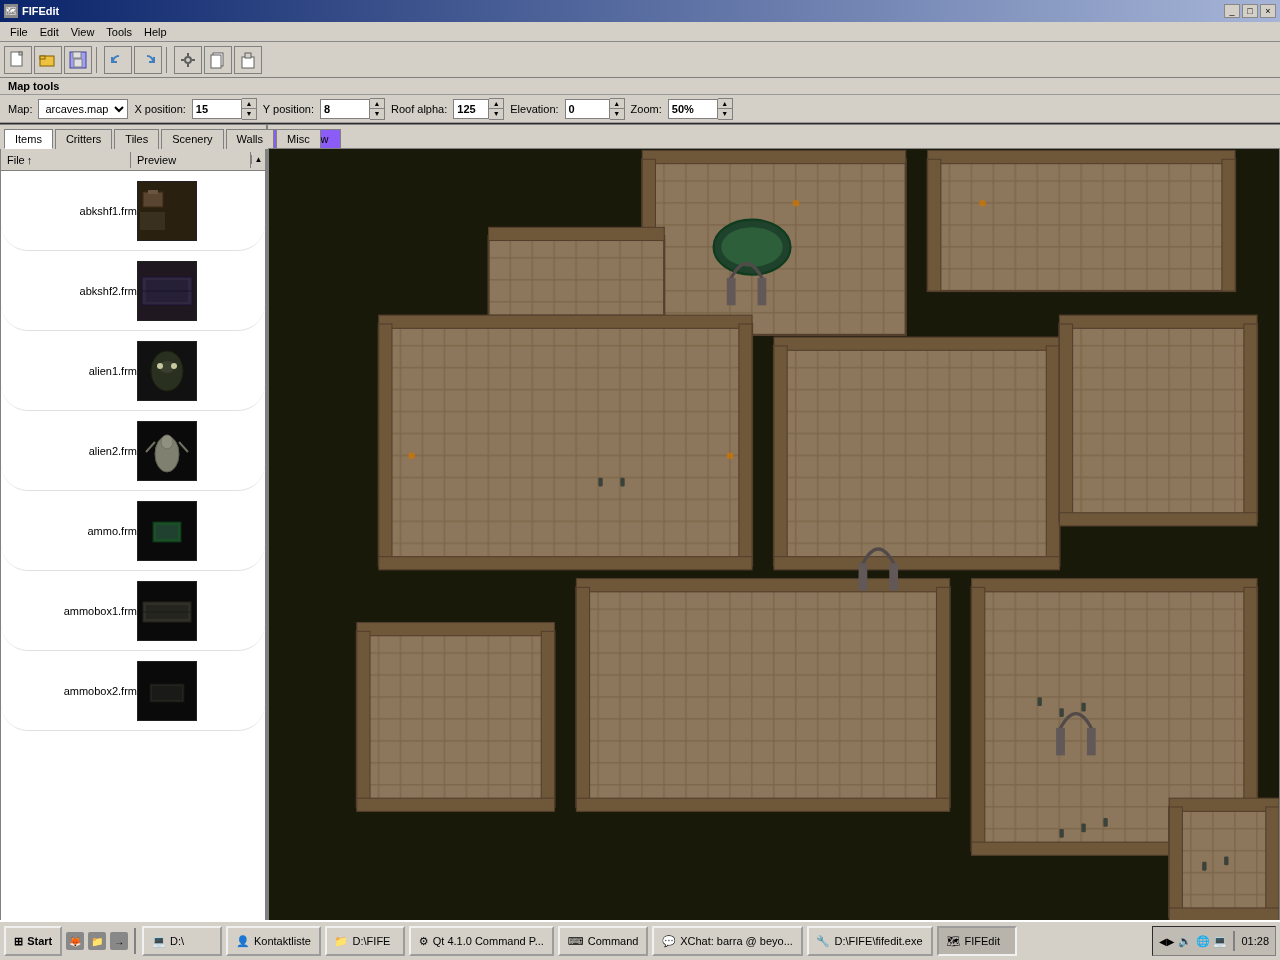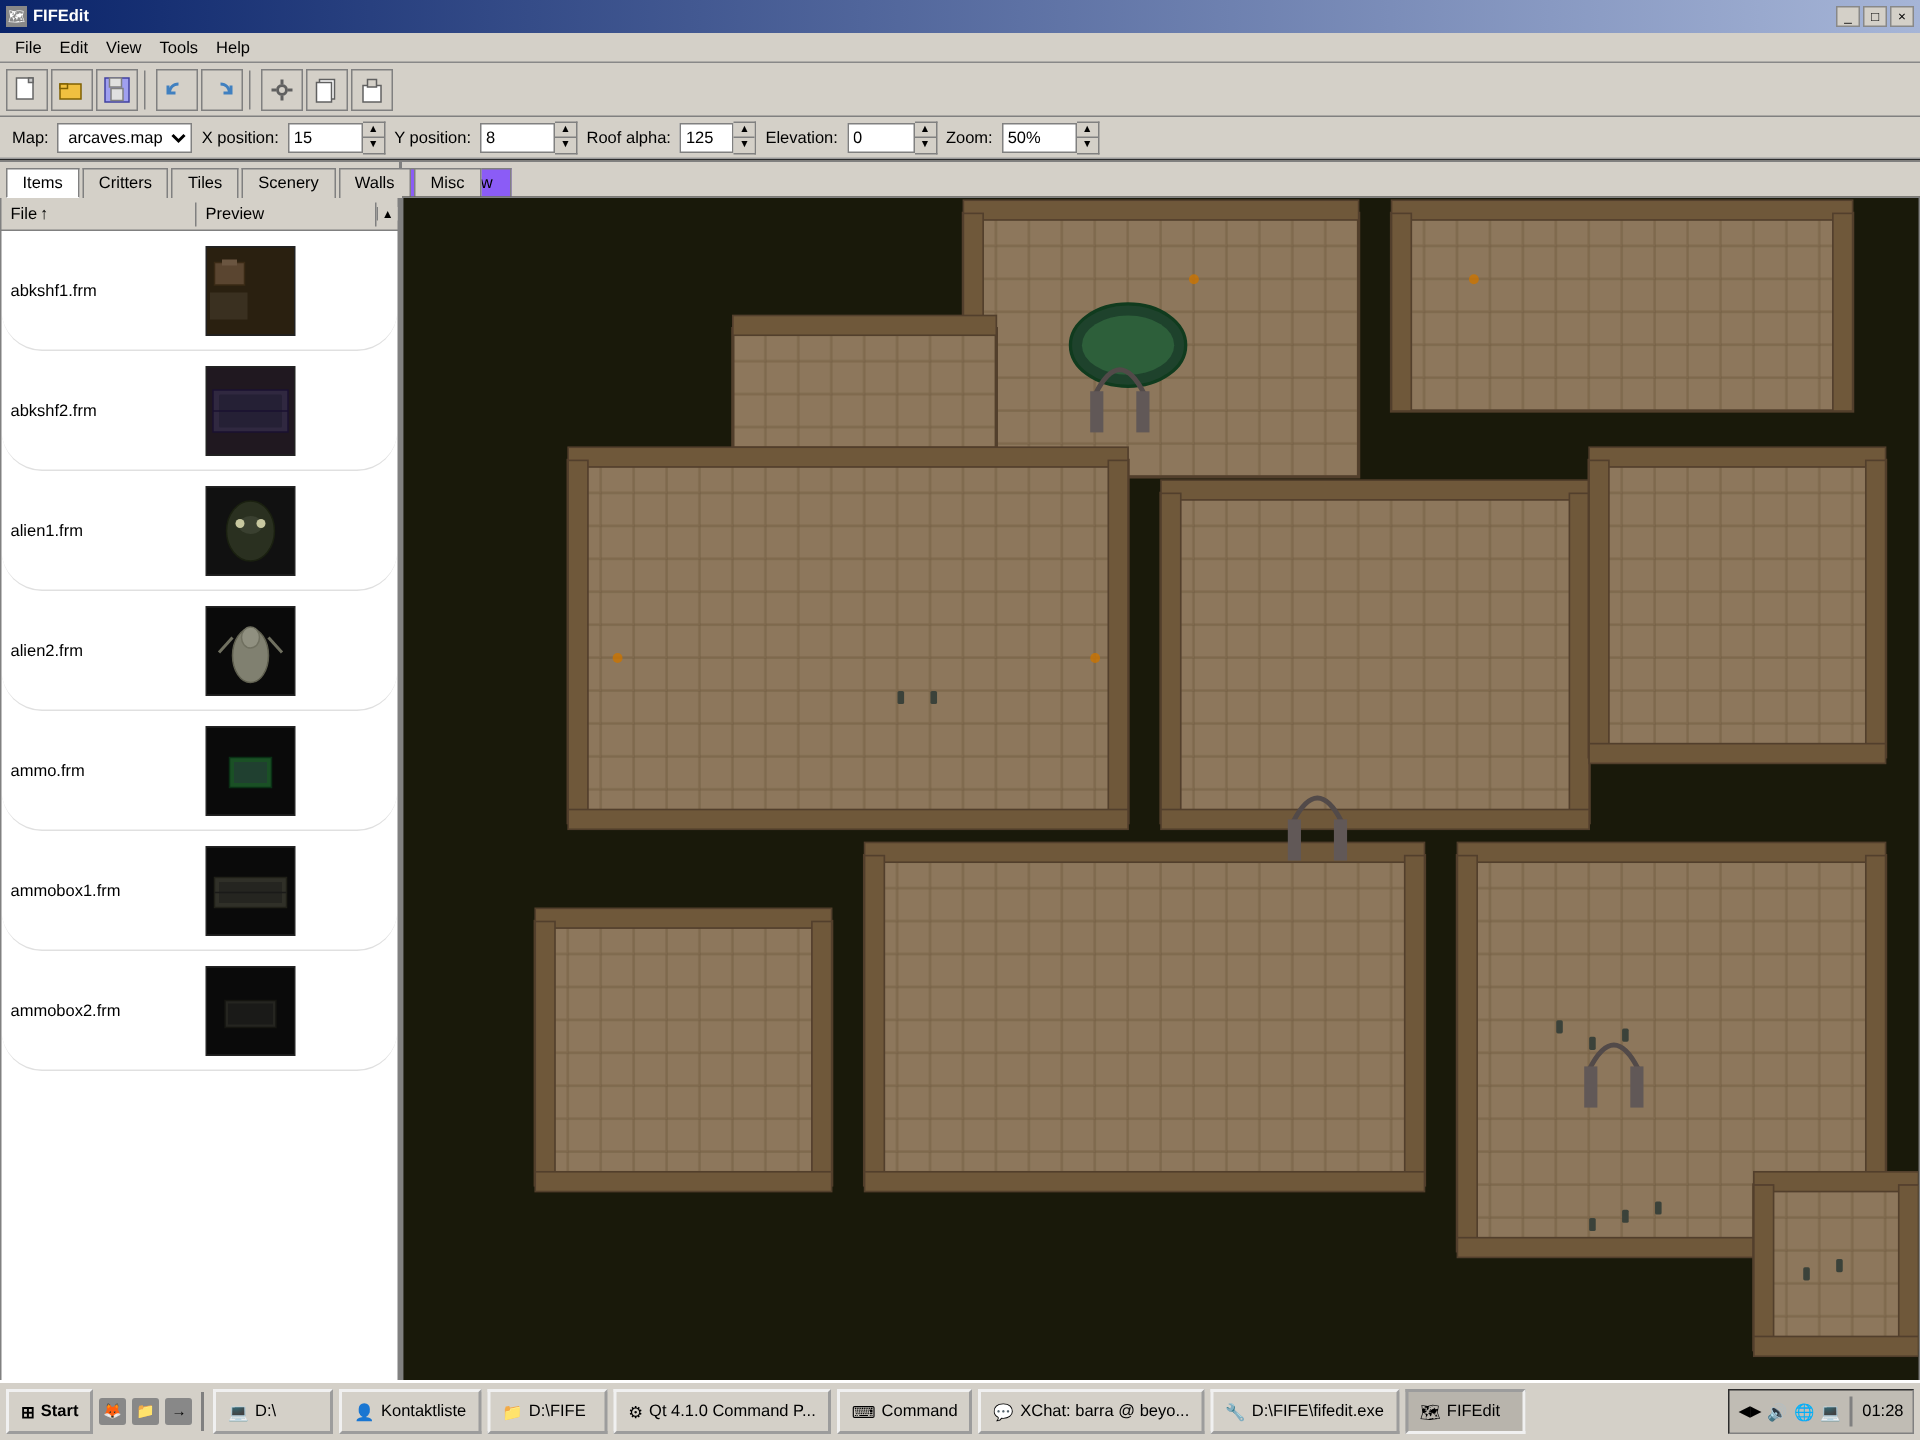--- a/index.html
+++ b/index.html
@@ -81,20 +81,21 @@
     }
     .spinbox {
       display: flex;
       align-items: center;
     }
     .spinbox input {
       width: 50px; height: 20px;
       border: 1px solid #808080;
       font-size: 11px;
       padding: 1px 3px;
+      font-weight: bold;
     }
     .spinbox-btns {
       display: flex; flex-direction: column;
       border: 1px solid #808080;
       border-left: none;
     }
     .spinbox-btn {
       width: 14px; height: 10px;
       background: #d4d0c8;
       display: flex; align-items: center; justify-content: center;
@@ -109,20 +110,21 @@
       height: calc(960px - 22px - 20px - 36px - 28px - 40px);
     }
 
     
     .left-panel {
       width: 268px;
       background: #a3a3a3;
       border-right: 2px solid #808080;
       display: flex;
       flex-direction: column;
+      text-align: right;
     }
 
     
     .tabs {
       display: flex;
       background: #d4d0c8;
       padding: 4px 4px 0 4px;
       gap: 2px;
     }
     .tab {
@@ -349,20 +351,21 @@
   </div>
   <div class="toolbar-btn">
     <svg width="18" height="18" viewBox="0 0 18 18">
         <rect x="3" y="6" width="12" height="11" fill="white" stroke="#606060" stroke-width="1"></rect>
         <rect x="6" y="2" width="6" height="5" fill="#d4d0c8" stroke="#606060" stroke-width="1"></rect>
       </svg>
   </div>
 </div>
 
 <div style="background:#d4d0c8; border-bottom: 2px groove #808080;">
+  <div style="font-size:11px; font-weight:bold; padding:2px 8px; border-bottom:1px solid #999;">Map tools</div>
   <div class="maptoolsbar">
     <label>Map:</label>
     <select class="map-select">
       <option>arcaves.map</option>
     </select>
     <label>X position:</label>
     <div class="spinbox">
       <input type="text" value="15" style="">
       <div class="spinbox-btns">
         <div class="spinbox-btn">▲</div>

